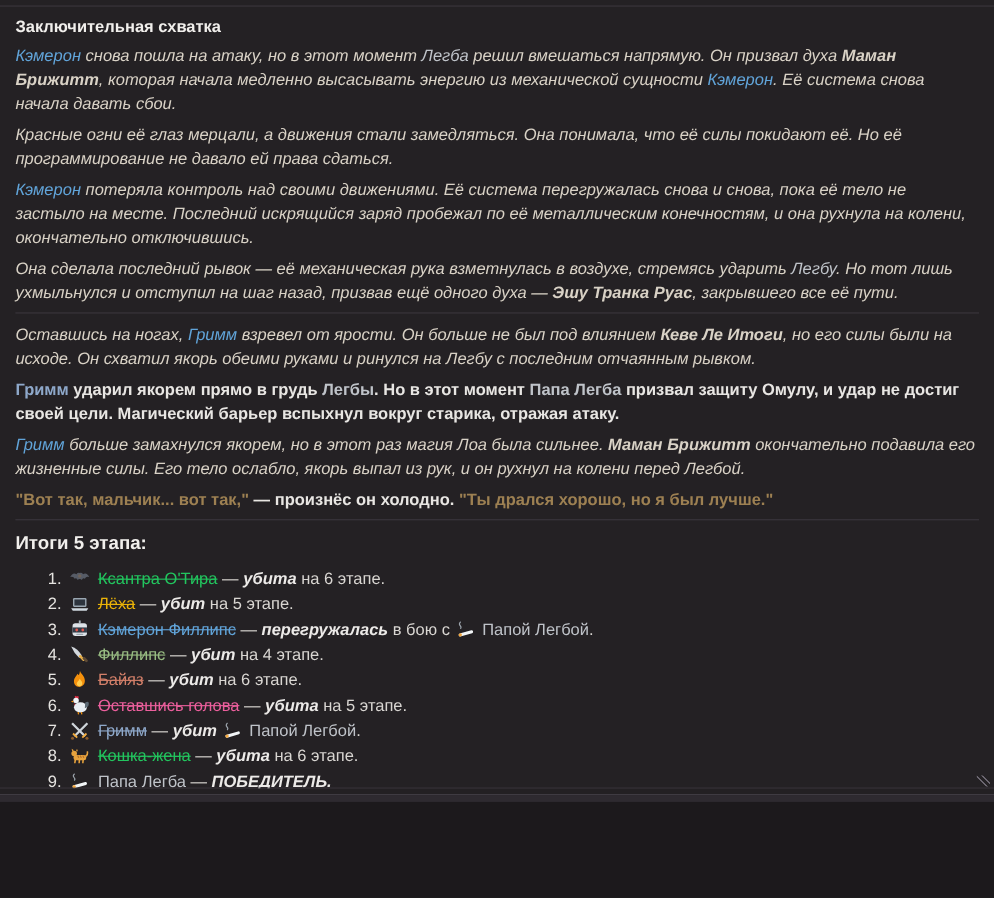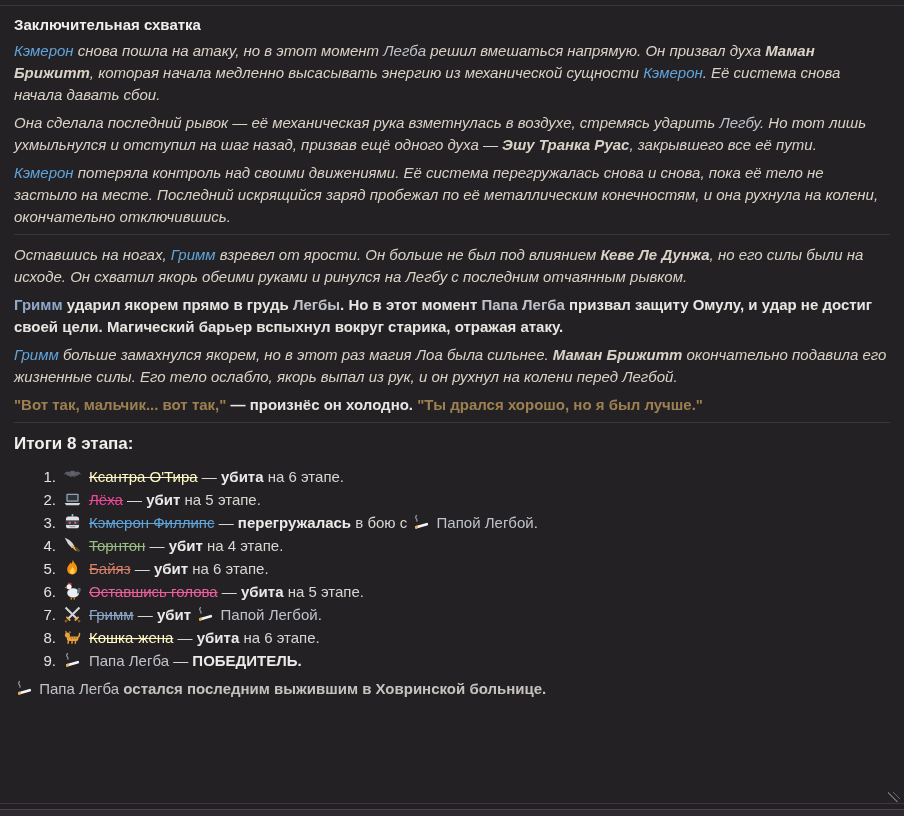--- a/index.html
+++ b/index.html
@@ -1,44 +1,44 @@
 <!DOCTYPE html>
 <html><head>
 <meta charset="utf-8">
 <style>
   html,body{margin:0;padding:0;background:#1c191c;}
   .page{
-    position:relative;width:904px;height:816px;box-sizing:border-box;
+    position:relative;width:904px;height:729px;box-sizing:border-box;
     background:#242124;overflow:hidden;
     font-family:"Liberation Sans","DejaVu Sans",sans-serif;
     -webkit-font-smoothing:antialiased;
   }
   .top-rule{position:absolute;top:5px;left:0;right:0;height:1px;background:#3a363d;}
   .content{position:absolute;top:6px;left:0;right:0;padding:8px 14px 0;box-sizing:border-box;}
   .h1{font-size:15px;line-height:20px;font-weight:700;color:#f1efec;margin:1px 0 5px;}
   .h2{font-size:17px;line-height:24px;font-weight:700;color:#f1efec;margin:0 0 9px;}
   .p{font-size:15px;line-height:22px;margin:0 0 6px;color:#e9e7e4;}
   .p.italic{font-style:italic;color:#d9d2c6;}
   .p.action{font-weight:700;color:#e8e6e3;}
   .p.footer-p{margin-top:6px;color:#c6c3bf;}
   .rule{height:1px;background:#3a363d;margin:4px 0 9px;}
   .list{margin:2px 0 6px 22px;}
   .row{display:flex;align-items:center;height:23px;font-size:15px;color:#d9d6d2;white-space:pre;}
   .num{width:20px;text-align:right;margin-right:7px;color:#e5e3e0;flex:none;}
   .ico{display:inline-flex;width:19px;height:19px;margin-right:7px;flex:none;vertical-align:-4px;}
   .ico.inline{margin:0 1px;vertical-align:-4px;display:inline-block;}
   .ico svg{width:100%;height:100%;display:block;}
   .s-b{font-weight:700;}
-  .row .s-b{color:#eceae8;}
+  .row .s-b{color:#eceae8;font-style:italic;}
   .s-blue{color:#61a4d9;}
   .s-slate{color:#8ea8ca;}
   .s-gray{color:#bfc3c9;}
   .s-quote{color:#9d8052;font-weight:700;}
-  .s-tan{color:#fef9c3;text-align:right;}
-  .s-salmon{color:#ec4899;}
+  .s-tan{color:#22c55e;text-align:right;}
+  .s-salmon{color:#eab308;}
   .s-red{color:#d4806a;}
   .s-green{color:#97bb82;}
   .s-pink{color:#ec5f9d;}
   .s-strike{text-decoration:line-through;}
   .bottom-strip{position:absolute;left:0;right:0;bottom:0;height:13px;}
   .bottom-strip .l1{height:1px;background:#3c383f;}
   .bottom-strip .g1{height:5px;background:#232023;}
   .bottom-strip .l2{height:1px;background:#47424b;}
   .bottom-strip .g2{height:6px;background:#2e2a30;}
   .grip{
@@ -49,29 +49,30 @@
   }
 </style>
 </head>
 <body>
 
 <div class="page">
   <div class="top-rule"></div>
   <div class="content" id="content">
       <div class="h1">Заключительная схватка</div>
       <p class="p italic"><span class="s-blue s-name">Кэмерон</span><span class=""> снова пошла на атаку, но в этот момент </span><span class="s-gray s-name">Легба</span><span class=""> решил вмешаться напрямую. Он призвал духа </span><span class="s-b s-name">Маман Брижитт</span><span class="">, которая начала медленно высасывать энергию из механической сущности </span><span class="s-blue s-name">Кэмерон</span><span class="">. Её система снова начала давать сбои.</span></p>
+      <p class="p italic"><span class="">Красные огни её глаз мерцали, а движения стали замедляться. Она понимала, что её силы покидают её. Но её программирование не давало ей права сдаться.</span></p>
+      <p class="p italic"><span class="s-blue s-name">Кэмерон</span><span class=""> потеряла контроль над своими движениями. Её система перегружалась снова и снова, пока её тело не застыло на месте. Последний искрящийся заряд пробежал по её металлическим конечностям, и она рухнула на колени, окончательно отключившись.</span></p>
       <p class="p italic"><span class="">Она сделала последний рывок — её механическая рука взметнулась в воздухе, стремясь ударить </span><span class="s-gray s-name">Легбу</span><span class="">. Но тот лишь ухмыльнулся и отступил на шаг назад, призвав ещё одного духа — </span><span class="s-b s-name">Эшу Транка Руас</span><span class="">, закрывшего все её пути.</span></p>
-      <p class="p italic"><span class="s-blue s-name">Кэмерон</span><span class=""> потеряла контроль над своими движениями. Её система перегружалась снова и снова, пока её тело не застыло на месте. Последний искрящийся заряд пробежал по её металлическим конечностям, и она рухнула на колени, окончательно отключившись.</span></p>
       <div class="rule"></div>
-      <p class="p italic"><span class="">Оставшись на ногах, </span><span class="s-blue s-name">Гримм</span><span class=""> взревел от ярости. Он больше не был под влиянием </span><span class="s-b s-name">Кеве Ле Дунжа</span><span class="">, но его силы были на исходе. Он схватил якорь обеими руками и ринулся на Легбу с последним отчаянным рывком.</span></p>
+      <p class="p italic"><span class="">Оставшись на ногах, </span><span class="s-blue s-name">Гримм</span><span class=""> взревел от ярости. Он больше не был под влиянием </span><span class="s-b s-name">Кеве Ле Итоги</span><span class="">, но его силы были на исходе. Он схватил якорь обеими руками и ринулся на Легбу с последним отчаянным рывком.</span></p>
       <p class="p action"><span class="s-slate s-name">Гримм</span><span class=""> ударил якорем прямо в грудь </span><span class="s-gray s-name">Легбы</span><span class="">. Но в этот момент </span><span class="s-gray s-name">Папа Легба</span><span class=""> призвал защиту </span><span class="s-b s-name">Омулу</span><span class="">, и удар не достиг своей цели. Магический барьер вспыхнул вокруг старика, отражая атаку.</span></p>
       <p class="p italic"><span class="s-blue s-name">Гримм</span><span class=""> больше замахнулся якорем, но в этот раз магия Лоа была сильнее. </span><span class="s-b s-name">Маман Брижитт</span><span class=""> окончательно подавила его жизненные силы. Его тело ослабло, якорь выпал из рук, и он рухнул на колени перед Легбой.</span></p>
       <p class="p action"><span class="s-quote">"Вот так, мальчик... вот так,"</span><span class=""> — произнёс он холодно. </span><span class="s-quote">"Ты дрался хорошо, но я был лучше."</span></p>
       <div class="rule"></div>
-      <div class="h2">Итоги 8 этапа:</div>
+      <div class="h2">Итоги 5 этапа:</div>
       <div class="list">
         <div class="row"><span class="num">1.</span><span class="ico"><svg viewBox="0 0 18 18">
               <path d="M0.8 7.2 Q3 2.8 6.2 4.8 Q7 3.2 9 3.6 Q11 3.2 11.8 4.8 Q15 2.8 17.2 7.2 Q14.4 6.4 13.4 8.6 Q11.6 7.6 10.8 9.8 Q10 8.8 9 8.8 Q8 8.8 7.2 9.8 Q6.4 7.6 4.6 8.6 Q3.6 6.4 0.8 7.2Z" fill="#565b66"></path>
               <circle cx="9" cy="6.2" r="1.5" fill="#6e6259"></circle>
             </svg></span><span class="s-strike s-tan s-name">Ксантра О'Тира</span><span class=""> — </span><span class="s-b">убита</span><span class=""> на 6 этапе.</span></div>
         <div class="row"><span class="num">2.</span><span class="ico"><svg viewBox="0 0 18 18">
               <rect x="3.2" y="3.5" width="11.6" height="7.6" rx="1" fill="#9aa7b2"></rect>
               <rect x="4.4" y="4.7" width="9.2" height="5.2" fill="#2c333d"></rect>
               <path d="M1.6 12.2 h14.8 l-1.4 2.2 H3z" fill="#cfd8df"></path>
             </svg></span><span class="s-strike s-salmon s-name">Лёха</span><span class=""> — </span><span class="s-b">убит</span><span class=""> на 5 этапе.</span></div>
@@ -86,21 +87,21 @@
               <path d="M4.6 2.2 q-2 1.6 -0.4 3.4 q1.2 1.2 0.2 2.6" stroke="#9aa2aa" stroke-width="1.1" fill="none"></path>
               <g transform="rotate(-16 9 12)">
                 <rect x="2.6" y="10.8" width="12.8" height="2.6" rx="1.2" fill="#f2f5f7"></rect>
                 <rect x="2.6" y="10.8" width="2.8" height="2.6" rx="1.2" fill="#f4a73c"></rect>
               </g>
             </svg></span><span class=""> </span><span class="s-gray s-name">Папой Легбой</span><span class="">.</span></div>
         <div class="row"><span class="num">4.</span><span class="ico"><svg viewBox="0 0 18 18">
               <path d="M1.6 1.6 Q7.4 3.4 10.8 9.4 L8.6 11.6 Q4.2 7.6 1.6 1.6Z" fill="#d2d7dc"></path>
               <rect x="7.6" y="10.4" width="6.4" height="2.2" rx="1" fill="#e8b04b" transform="rotate(45 10.8 11.5)"></rect>
               <rect x="11" y="11.6" width="5.4" height="2.4" rx="1.2" fill="#5d4a36" transform="rotate(45 13.7 12.8)"></rect>
-            </svg></span><span class="s-strike s-green s-name">Торнтон</span><span class=""> — </span><span class="s-b">убит</span><span class=""> на 4 этапе.</span></div>
+            </svg></span><span class="s-strike s-green s-name">Филлипс</span><span class=""> — </span><span class="s-b">убит</span><span class=""> на 4 этапе.</span></div>
         <div class="row"><span class="num">5.</span><span class="ico"><svg viewBox="0 0 18 18">
               <path d="M9.2 0.8 C9.8 3.6 13.4 5 13.4 9.4 C13.4 12.4 11.4 14.6 8.6 14.6 C5.8 14.6 4 12.6 4 9.8 C4 6.6 6.4 5.8 6.8 3.4 C8 4.8 8.6 5.2 9.2 0.8Z" fill="#f4900c"></path>
               <path d="M9 7.6 C9.8 9.2 11.2 9.6 11.2 11.6 C11.2 13.2 10.2 14.2 8.8 14.2 C7.4 14.2 6.4 13.2 6.4 11.8 C6.4 10.2 8.4 9.6 9 7.6Z" fill="#ffcc4d"></path>
             </svg></span><span class="s-strike s-red s-name">Байяз</span><span class=""> — </span><span class="s-b">убит</span><span class=""> на 6 этапе.</span></div>
         <div class="row"><span class="num">6.</span><span class="ico"><svg viewBox="0 0 18 18">
               <path d="M4.6 1.4 q1 -1.6 1.9 -0.1 q0.9 -1.4 1.7 0.3 l-0.5 1.6 -2.6 0.1z" fill="#dd2e44"></path>
               <circle cx="5.8" cy="4.6" r="2.4" fill="#f2f6f9"></circle>
               <path d="M3.4 4.6 L1.4 5.4 L3.4 6.2Z" fill="#f4900c"></path>
               <path d="M4.2 6.6 q0.6 1.4 1.6 1.8 l-1.2 0.8z" fill="#dd2e44"></path>
               <ellipse cx="9.6" cy="10.4" rx="5.6" ry="4.4" fill="#e9eef3"></ellipse>

